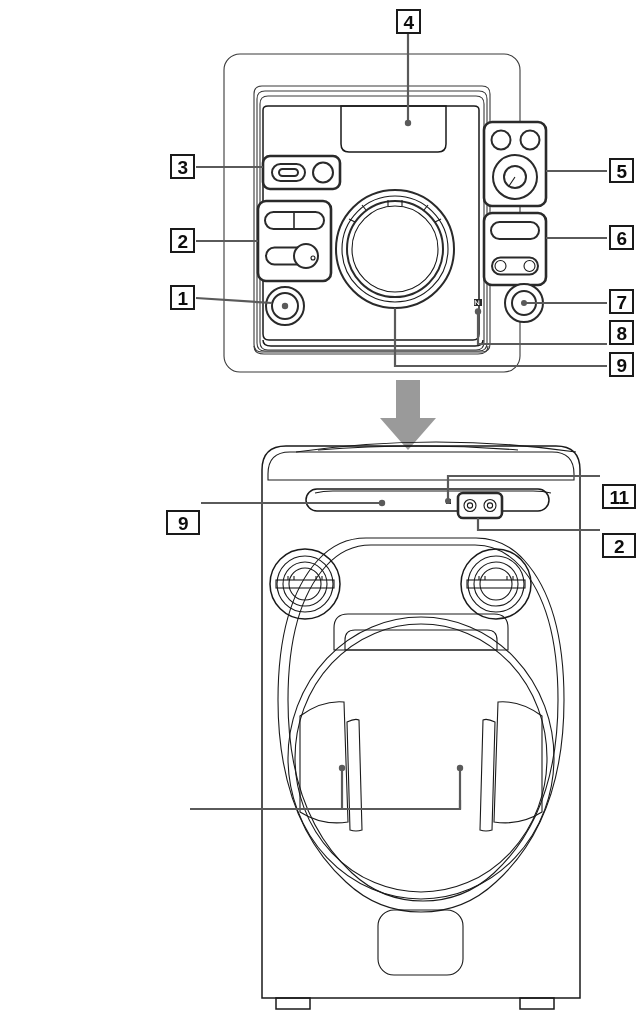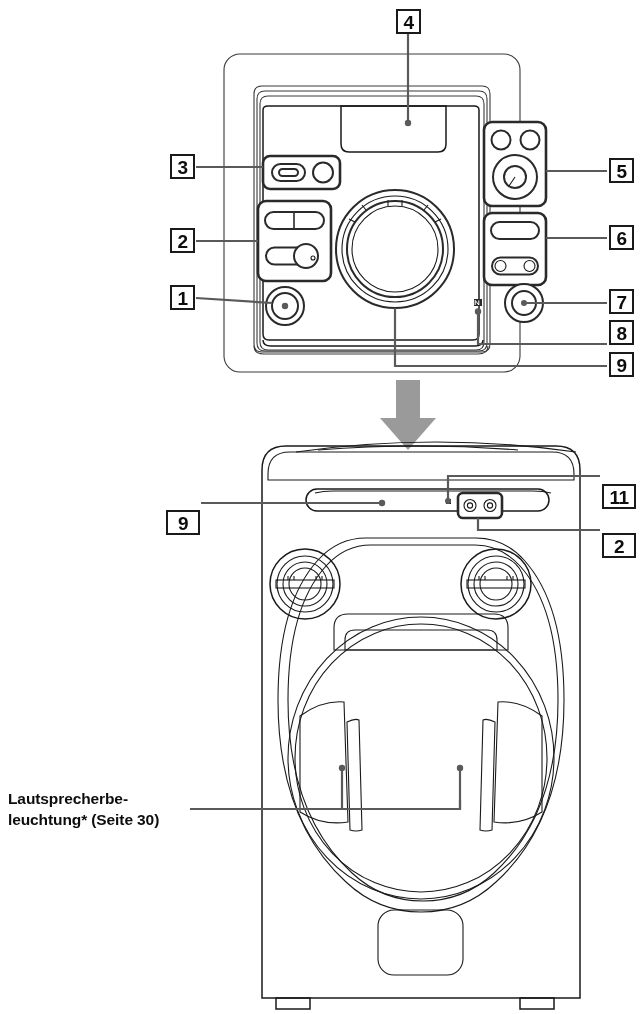--- a/index.html
+++ b/index.html
@@ -256,16 +256,14 @@
   <div class="callout-box" style="left:396px; top:9px;">4</div>
   <div class="callout-box" style="left:609px; top:158px;">5</div>
   <div class="callout-box" style="left:609px; top:225px;">6</div>
   <div class="callout-box" style="left:609px; top:289px;">7</div>
   <div class="callout-box" style="left:609px; top:320px;">8</div>
   <div class="callout-box" style="left:609px; top:352px;">9</div>
   <div class="callout-box wide" style="left:166px; top:490px;">9</div>
   <div class="callout-box wide" style="left:602px; top:464px;">11</div>
   <div class="callout-box wide" style="left:602px; top:513px;">2</div>
 
-  <div class="caption" style="left:8px; top:788px;">Lautsprecherbe-
-leuchtung* (Seite 30)</div>
 
 </div>
 
 </body></html>

